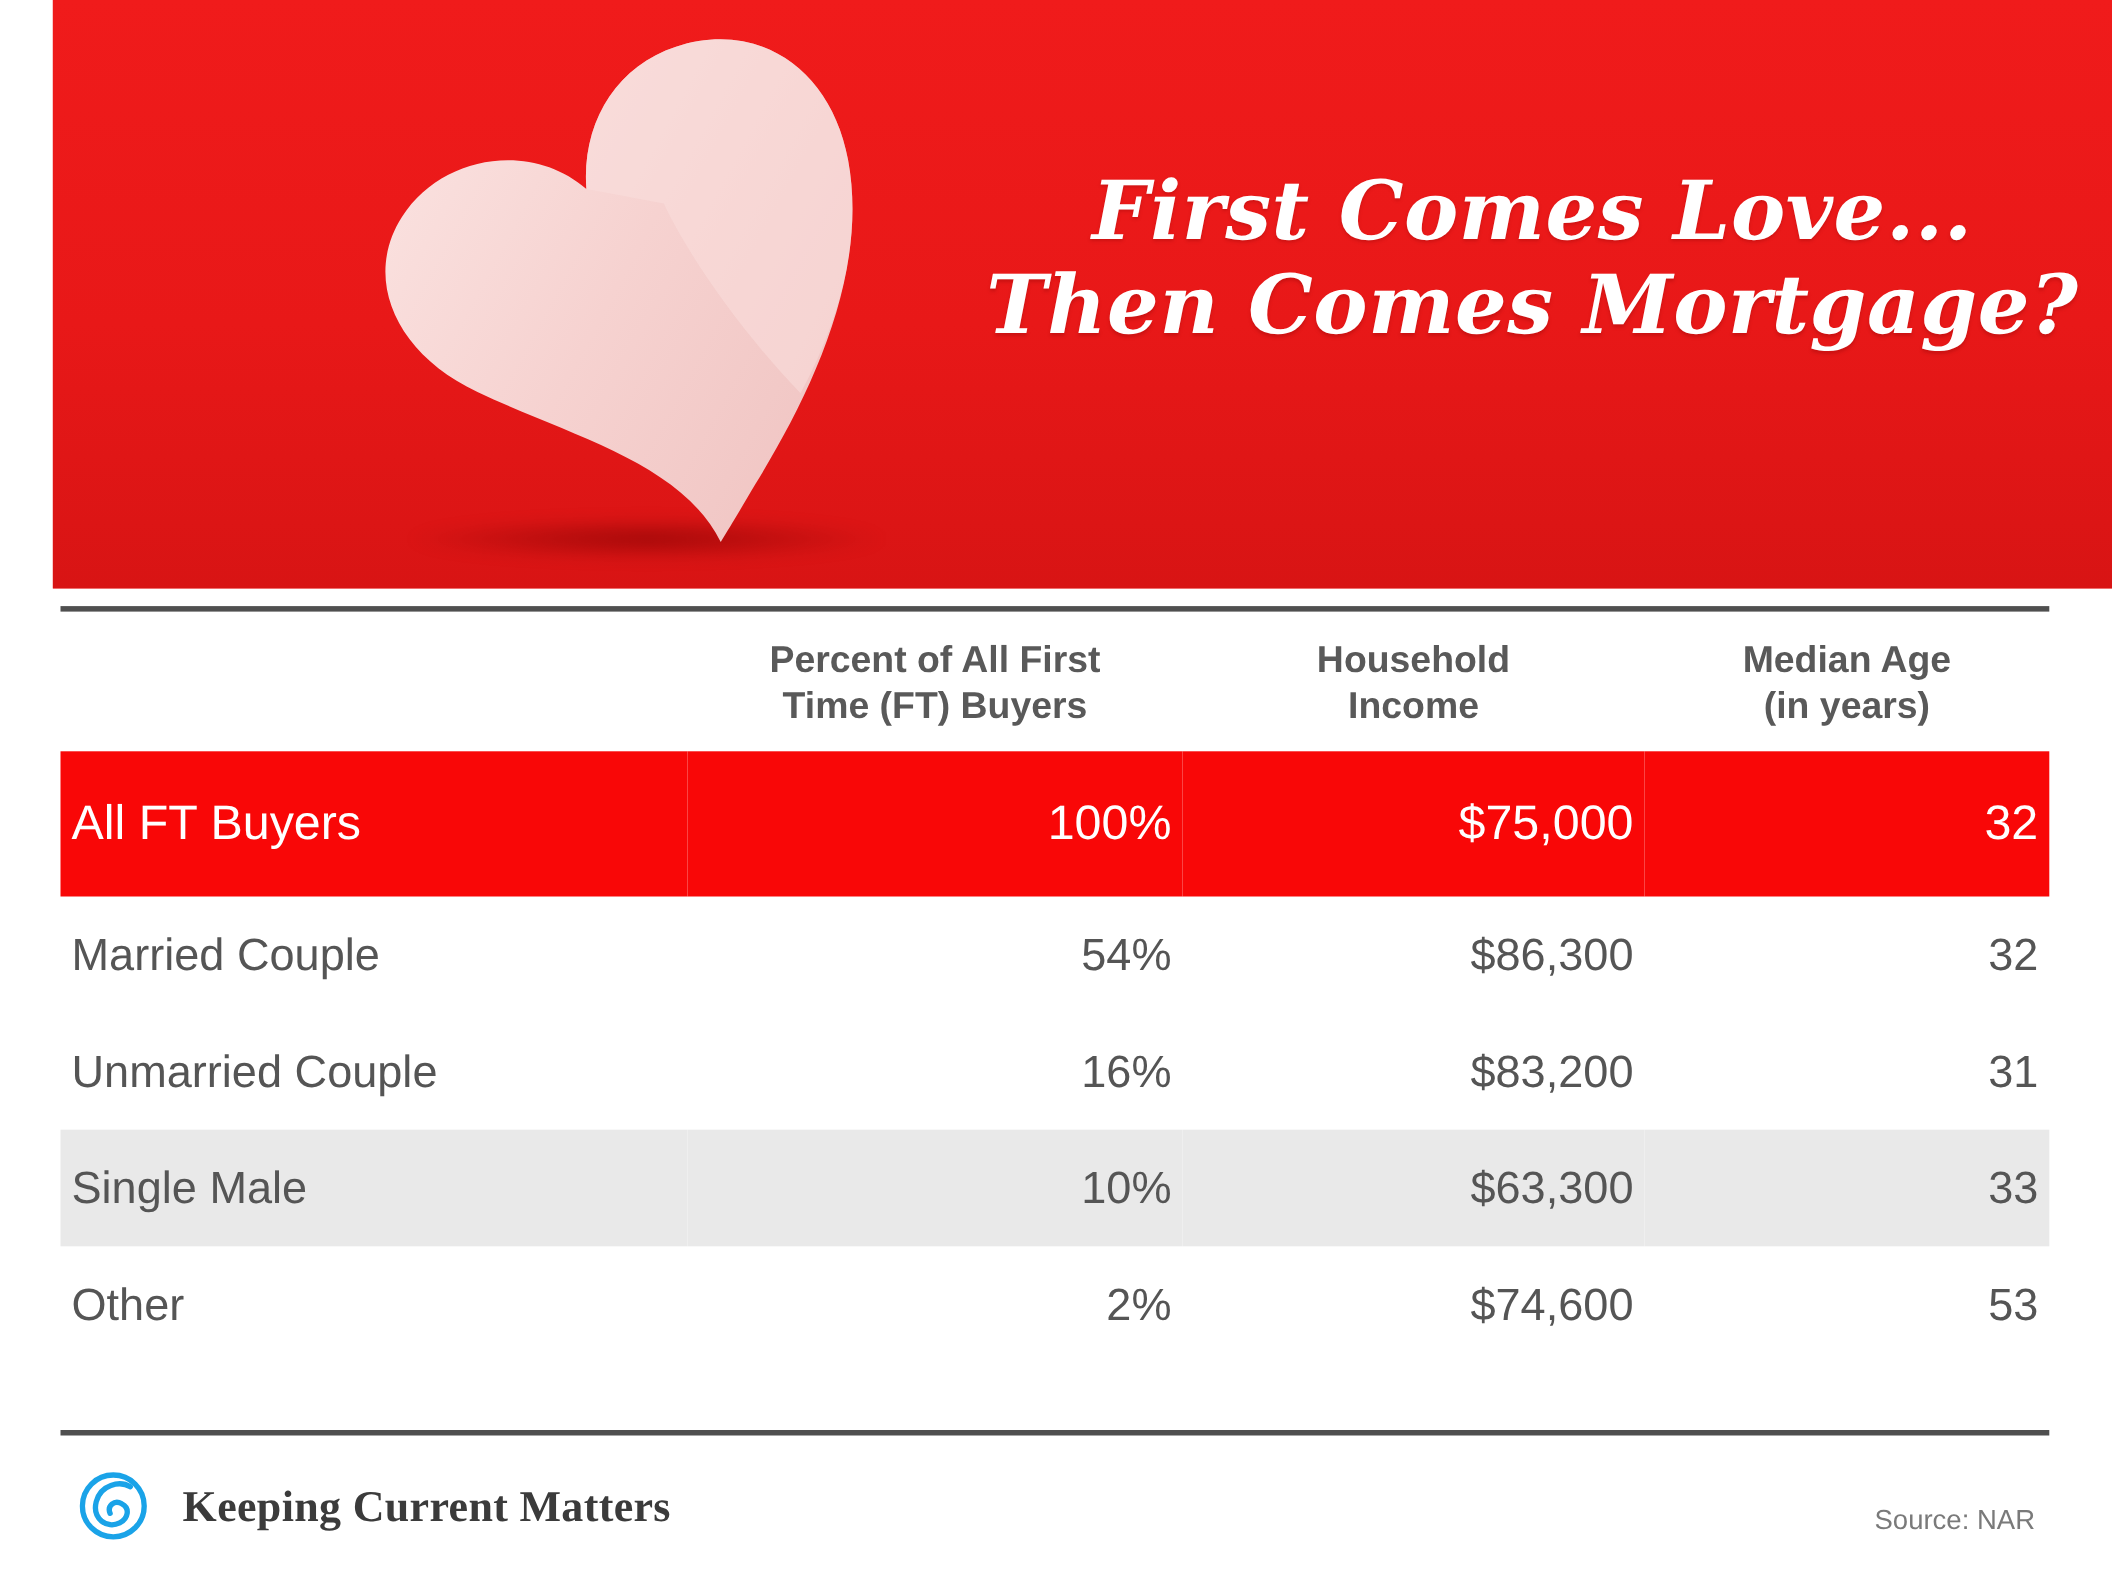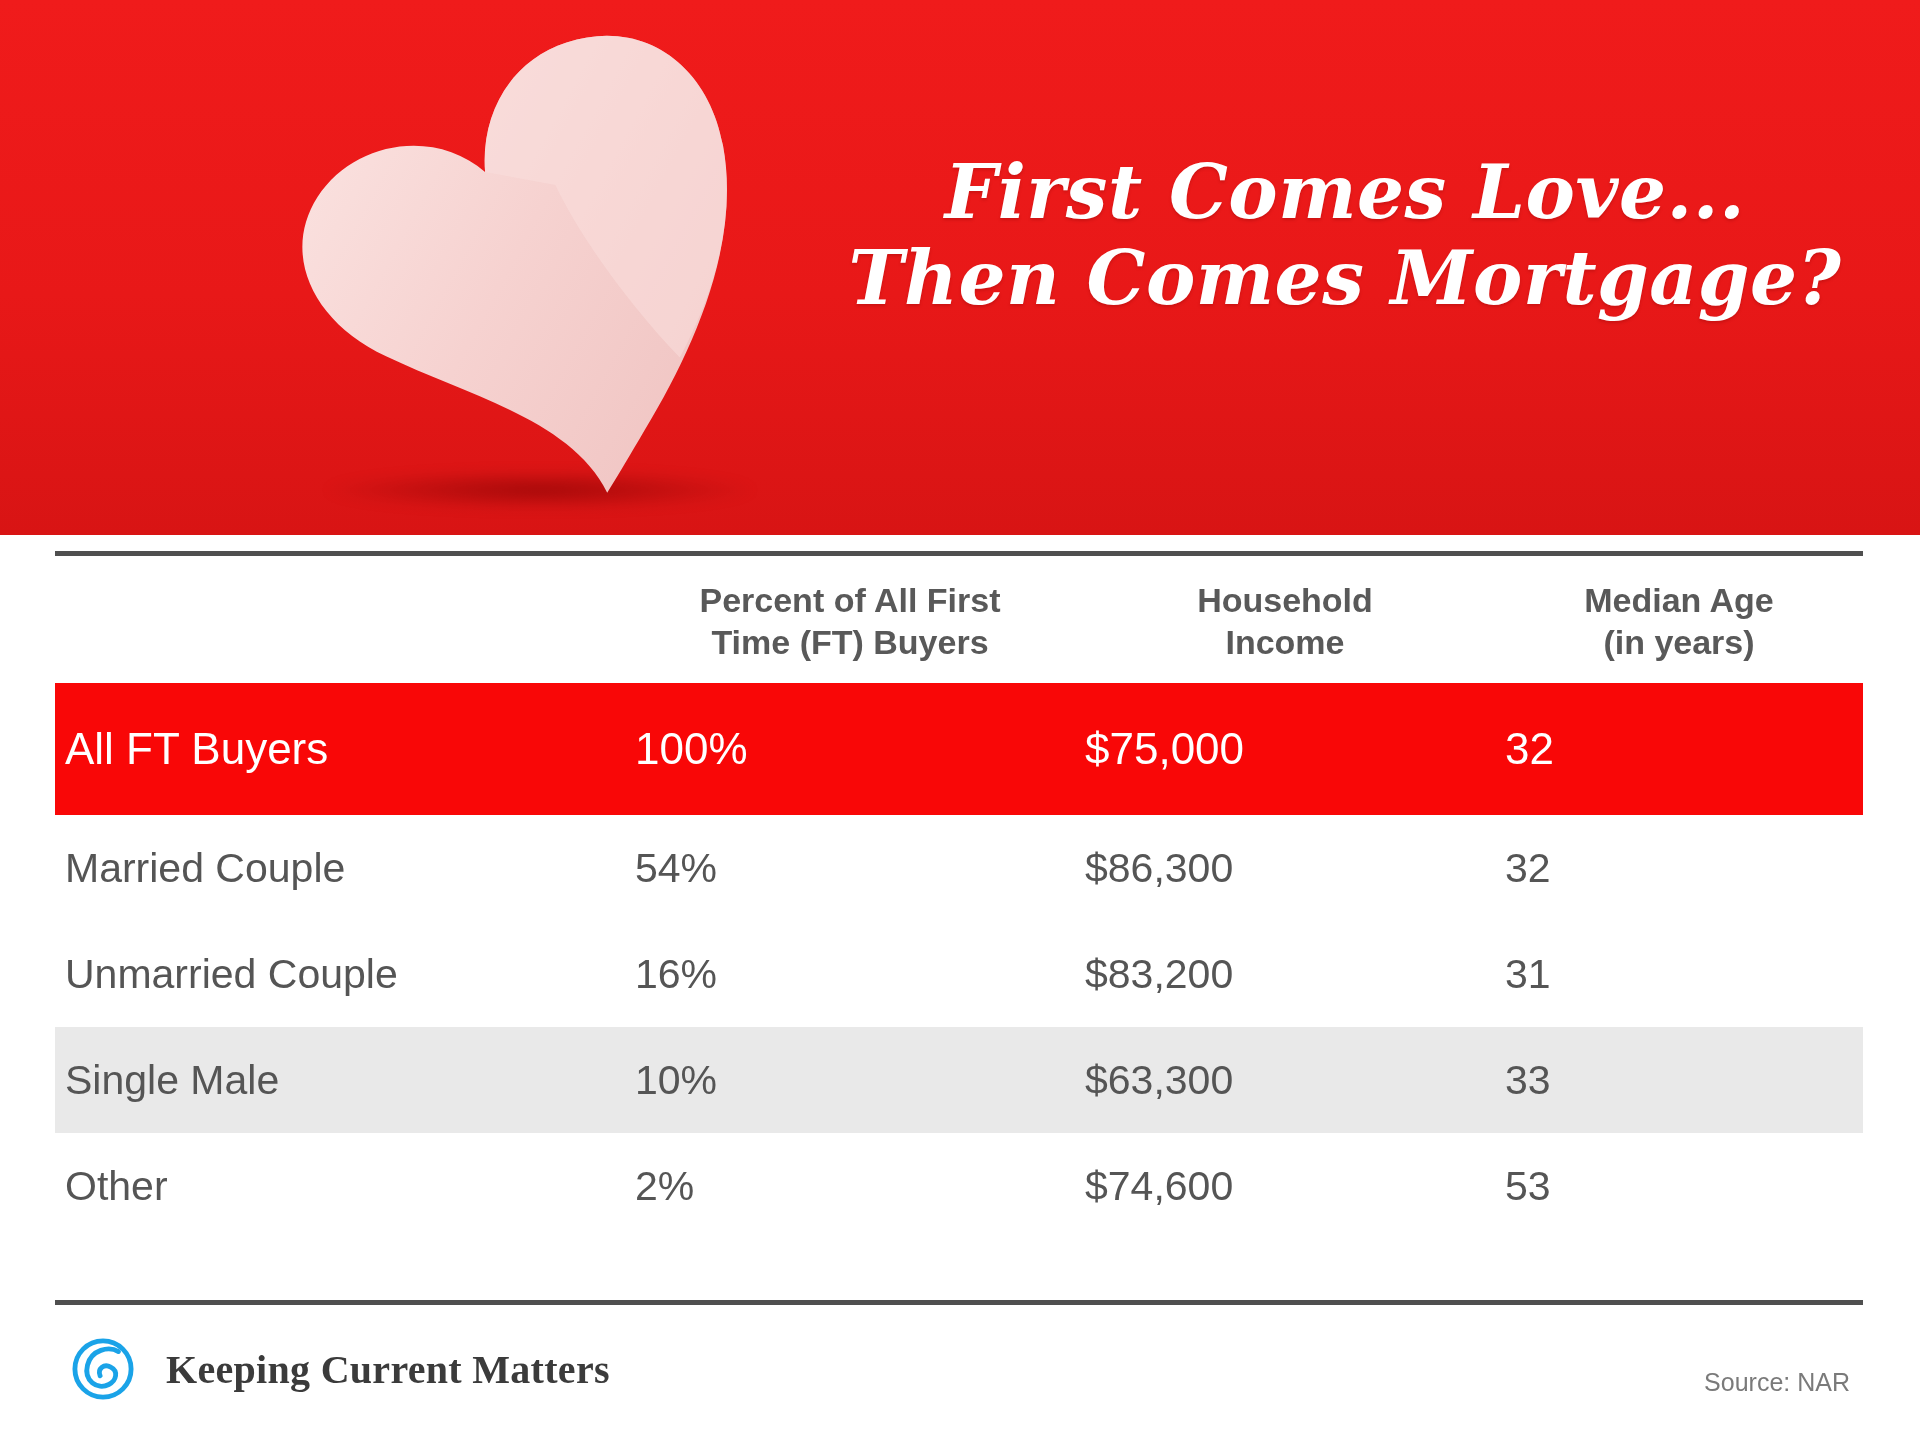--- a/index.html
+++ b/index.html
@@ -13,20 +13,21 @@
     font-family: "Liberation Sans", sans-serif;
     overflow: hidden;
   }
 
   .infographic {
     position: relative;
     width: 1920px;
     height: 1440px;
     background: #ffffff;
     box-sizing: border-box;
+    padding-left: 48px;
   }
 
   
   .header {
     position: relative;
     width: 1920px;
     height: 535px;
     background: #ed1c1c;
     overflow: hidden;
   }
@@ -117,21 +118,21 @@
     line-height: 1.24;
     padding: 18px 10px 20px 10px;
     text-align: center;
     vertical-align: middle;
   }
   thead th.blank { }
 
   tbody td {
     font-size: 41px;
     color: #555555;
-    text-align: left;
+    text-align: right;
     padding: 12px 10px;
     height: 82px;
     vertical-align: middle;
     font-weight: normal;
   }
   tbody td.label {
     text-align: left;
     margin-left: 20px;
   }
   tbody tr.alt td {

